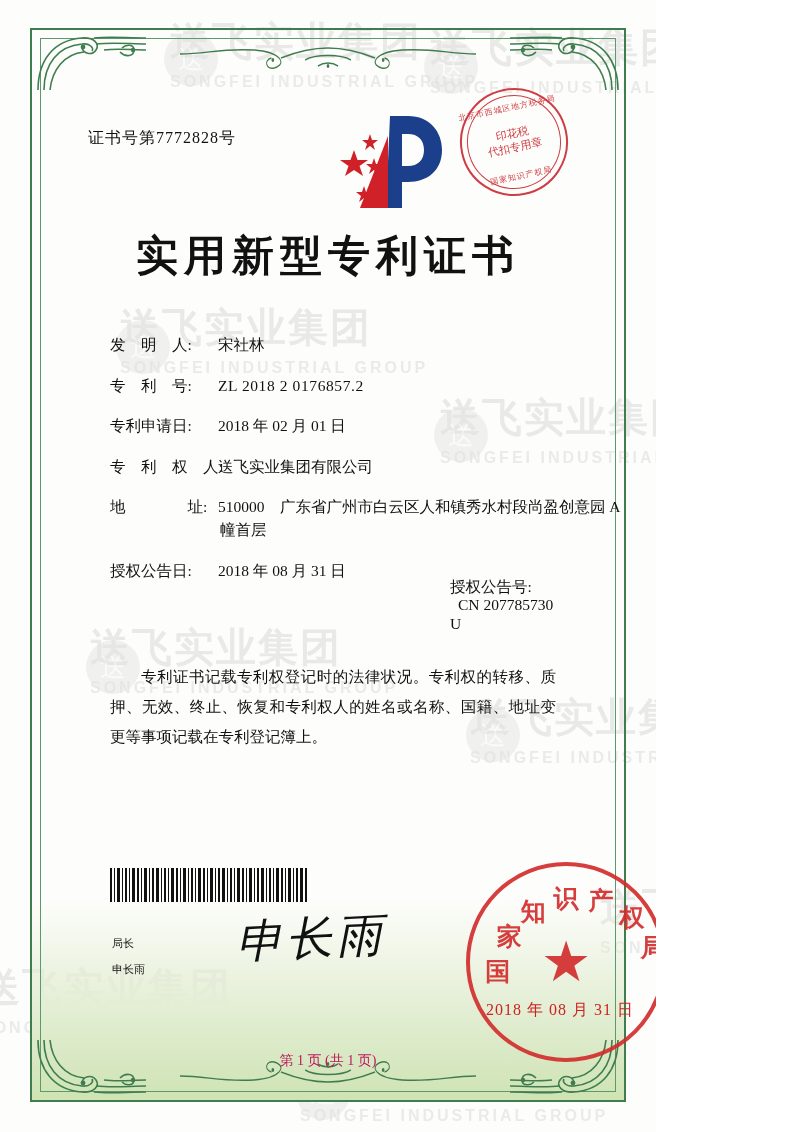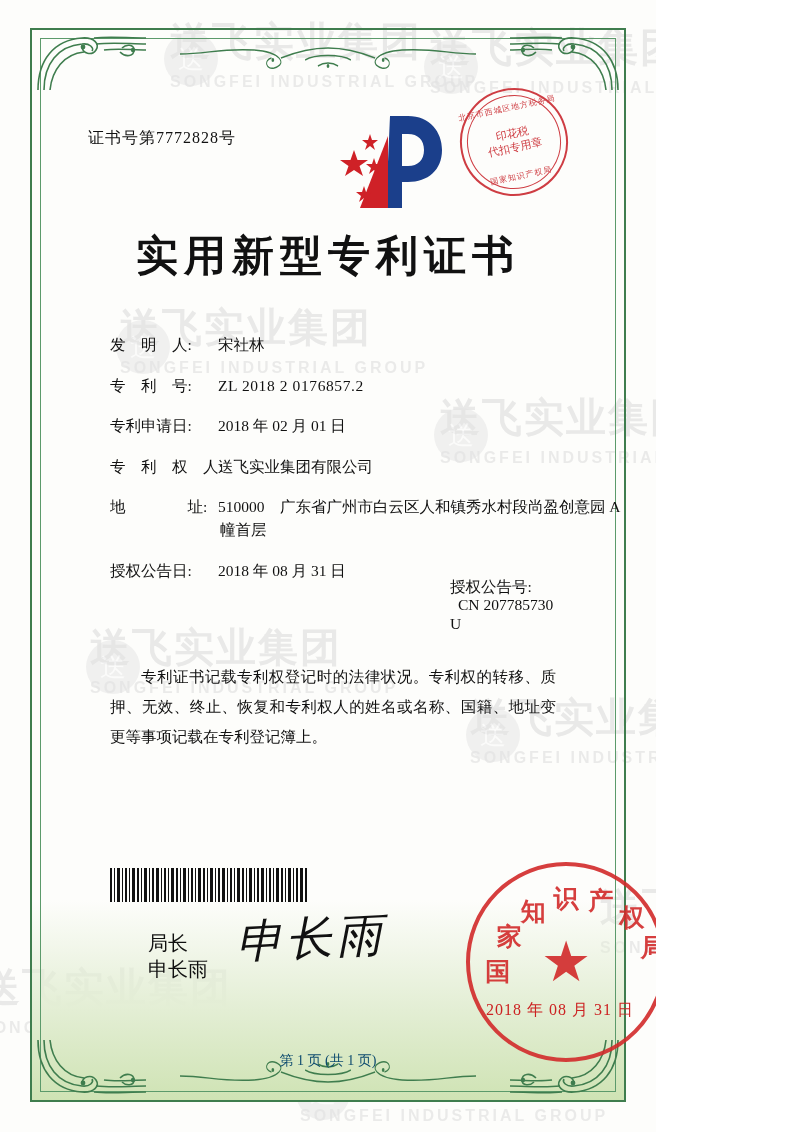--- a/index.html
+++ b/index.html
@@ -216,24 +216,23 @@
     position: absolute;
     left: 110px; top: 868px;
     width: 200px; height: 34px;
   }
   .barcode svg { width:100%; height:100%; display:block; }
 
   
   .director {
     position: absolute;
     left: 112px; top: 930px;
-    font-size: 20px;
+    font-size: 11px;
     line-height: 26px;
     color: #111;
-    margin-left: 36px;
   }
   .signature {
     position: absolute;
     left: 236px; top: 908px;
     font-size: 46px;
     font-family: "Liberation Serif", serif;
     font-style: italic;
     color: #111;
     letter-spacing: 4px;
     transform: rotate(-3deg);
@@ -275,21 +274,21 @@
     font-size: 16px;
     color: #c22;
     letter-spacing: 1px;
   }
 
   .footer {
     position: absolute;
     left: 0; right: 0; bottom: 62px;
     text-align: center;
     font-size: 14px;
-    color: #0c4a6e;
+    color: #be185d;
   }
 </style>
 </head>
 <body>
 
 <div class="page">
 
   <div class="watermarks">
     <div class="wm" style="left:170px; top:14px;">
       <span class="cn">送飞实业集团</span>

